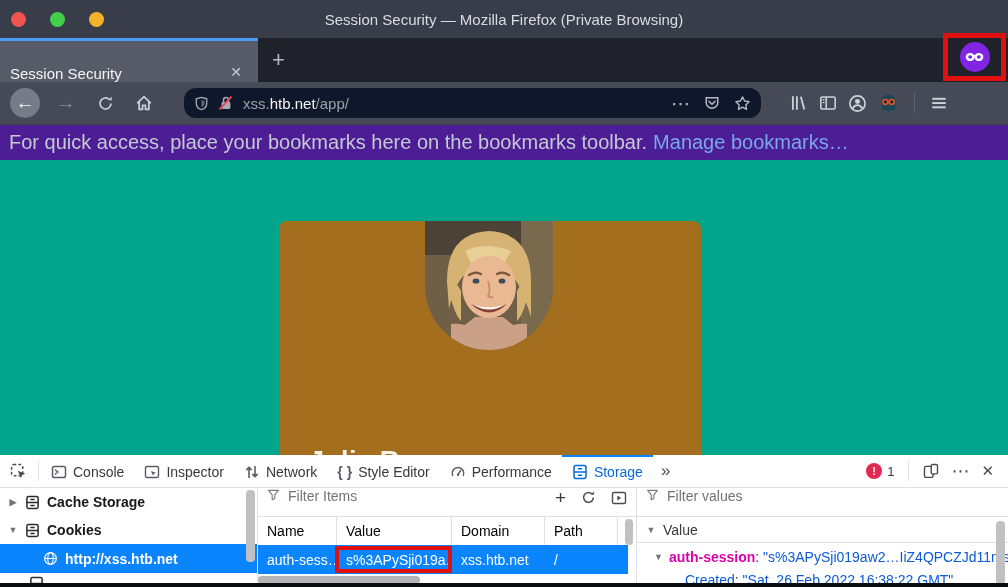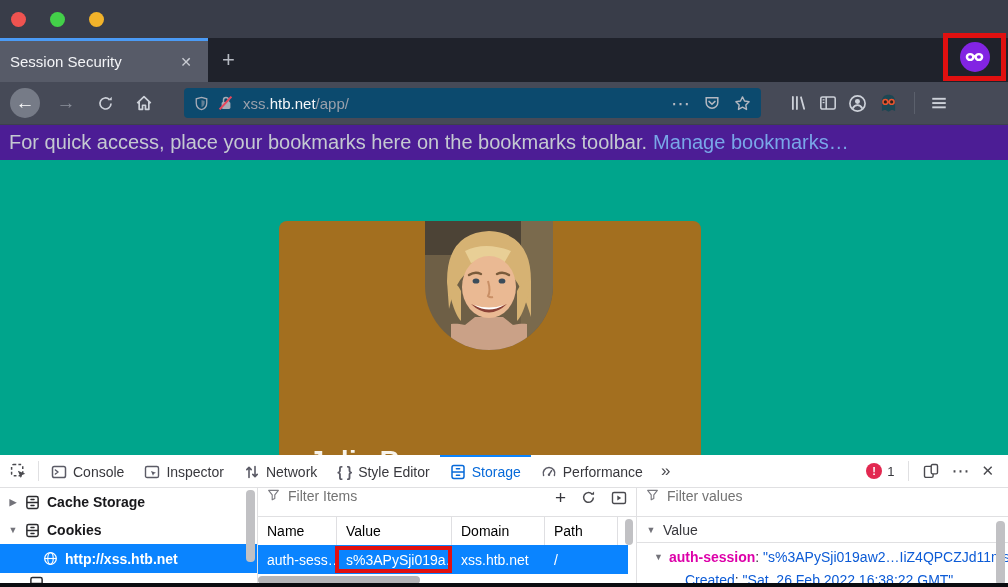--- a/index.html
+++ b/index.html
@@ -10,38 +10,38 @@
 
   
   .titlebar{height:38px;background:#393d49;display:flex;align-items:center;position:relative}
   .lights{display:flex;gap:24px;margin-left:11px}
   .light{width:15px;height:15px;border-radius:50%}
   .light.r{background:#ef5350}.light.g{background:#43d049}.light.y{background:#f2b32a}
   .win-title{position:absolute;left:0;right:0;text-align:center;color:#d9dce2;font-size:15px}
 
   
   .tabbar{height:44px;background:#1f222b;display:flex;align-items:stretch}
-  .tab{width:208px;background:#575b68;border-top:3px solid #4b9bf5;display:flex;align-items:center;
+  .tab{width:258px;background:#575b68;border-top:3px solid #4b9bf5;display:flex;align-items:flex-end;
     padding:0 10px;color:#f3f4f7;font-size:15px}
   .tab-title{flex:1;white-space:nowrap;overflow:hidden}
   .tab-close{color:#c9ccd3;font-size:14px;padding:2px 6px;border-radius:3px}
   .newtab{color:#b6bac2;font-size:22px;padding:0 14px;display:flex;align-items:center}
 
   
   .mask-box{position:absolute;left:943px;top:33px;width:63px;height:48px;border:5px solid #e01010;
     display:flex;align-items:center;justify-content:center;z-index:20}
   .mask-circle{width:30px;height:30px;border-radius:50%;background:#8224e3;display:flex;
     align-items:center;justify-content:center}
 
   
   .navbar{height:42px;background:#464a57;display:flex;align-items:center;padding-left:10px;gap:13px}
   .nav-btn{color:#cdd1d9;width:26px;height:26px;display:flex;align-items:center;justify-content:center;font-size:19px}
   .back{width:30px;height:30px;border-radius:50%;background:#767b87;color:#fff}
   .fwd{color:#8c919c}
-  .urlbar{width:577px;height:30px;margin-left:14px;background:#0c4a6e;border-radius:4px;
+  .urlbar{width:577px;height:30px;margin-left:14px;background:#0f172a;border-radius:12px;
     display:flex;align-items:center;padding:0 10px;gap:9px;color:#a7acb7;font-size:15px}
   .url-text{white-space:nowrap}
   .url-dim{color:#9aa0ab}.url-host{color:#f6f7f9}
   .urlbar-right{margin-left:auto;display:flex;align-items:center;gap:14px;color:#b4b8c1}
   .nav-right{display:flex;align-items:center;gap:11px;margin-left:15px;color:#cdd1d9}
   .nav-sep{width:1px;height:22px;background:#5b606c;margin:0 4px}
 
   
   .bookmarks{height:36px;background:#4c1d95;border-top:1px solid #3d414d;display:flex;
     align-items:center;padding-left:9px;font-size:20px;color:#c4c9d1;gap:6px}
@@ -121,20 +121,21 @@
 <body>
 
 <div class="screen">
 
   <div class="titlebar">
     <div class="lights">
       <span class="light r"></span>
       <span class="light g"></span>
       <span class="light y"></span>
     </div>
+    <div class="win-title">Session Security — Mozilla Firefox (Private Browsing)</div>
   </div>
 
   <div class="tabbar">
     <div class="tab">
       <span class="tab-title">Session Security</span>
       <span class="tab-close">✕</span>
     </div>
     <div class="newtab">+</div>
   </div>
 
@@ -285,36 +286,36 @@
             <path d="M5 13.4V3.4M5 3.4 2.8 5.6M5 3.4l2.2 2.2"></path>
             <path d="M11 2.6v10M11 12.6l-2.2-2.2M11 12.6l2.2-2.2"></path>
           </g>
         </svg>
         <span>Network</span>
       </div>
       <div class="dt-tab">
         <span class="i" style="font-weight:bold">{ }</span>
         <span>Style Editor</span>
       </div>
+      <div class="dt-tab">
+        <svg class="i" width="16" height="16" viewBox="0 0 16 16">
+          <path d="M2.6 11.4a5.8 5.8 0 1 1 10.8 0" fill="none" stroke="currentColor" stroke-width="1.5" stroke-linecap="round"></path>
+          <line x1="8" y1="10.6" x2="10.6" y2="6.6" stroke="currentColor" stroke-width="1.5" stroke-linecap="round"></line>
+          <circle cx="8" cy="10.8" r="1.2" fill="currentColor"></circle>
+        </svg>
+        <span>Performance</span>
+      </div>
       <div class="dt-tab active">
         <svg class="i" width="16" height="16" viewBox="0 0 16 16">
           <rect x="2" y="1.6" width="12" height="12.8" rx="1.8" fill="none" stroke="currentColor" stroke-width="1.5"></rect>
           <line x1="2" y1="8" x2="14" y2="8" stroke="currentColor" stroke-width="1.5"></line>
           <line x1="6.4" y1="4.8" x2="9.6" y2="4.8" stroke="currentColor" stroke-width="1.5" stroke-linecap="round"></line>
           <line x1="6.4" y1="11.2" x2="9.6" y2="11.2" stroke="currentColor" stroke-width="1.5" stroke-linecap="round"></line>
         </svg>
         <span>Storage</span>
-      </div>
-      <div class="dt-tab">
-        <svg class="i" width="16" height="16" viewBox="0 0 16 16">
-          <path d="M2.6 11.4a5.8 5.8 0 1 1 10.8 0" fill="none" stroke="currentColor" stroke-width="1.5" stroke-linecap="round"></path>
-          <line x1="8" y1="10.6" x2="10.6" y2="6.6" stroke="currentColor" stroke-width="1.5" stroke-linecap="round"></line>
-          <circle cx="8" cy="10.8" r="1.2" fill="currentColor"></circle>
-        </svg>
-        <span>Performance</span>
       </div>
       <span class="dt-more-tabs">»</span>
 
       <div class="dt-right">
         <span class="err-badge">
           <span class="err-circle">!</span>
           <span class="err-count">1</span>
         </span>
         <span class="dt-vsep" style="height:20px"></span>
         <span class="dt-icon-btn">

